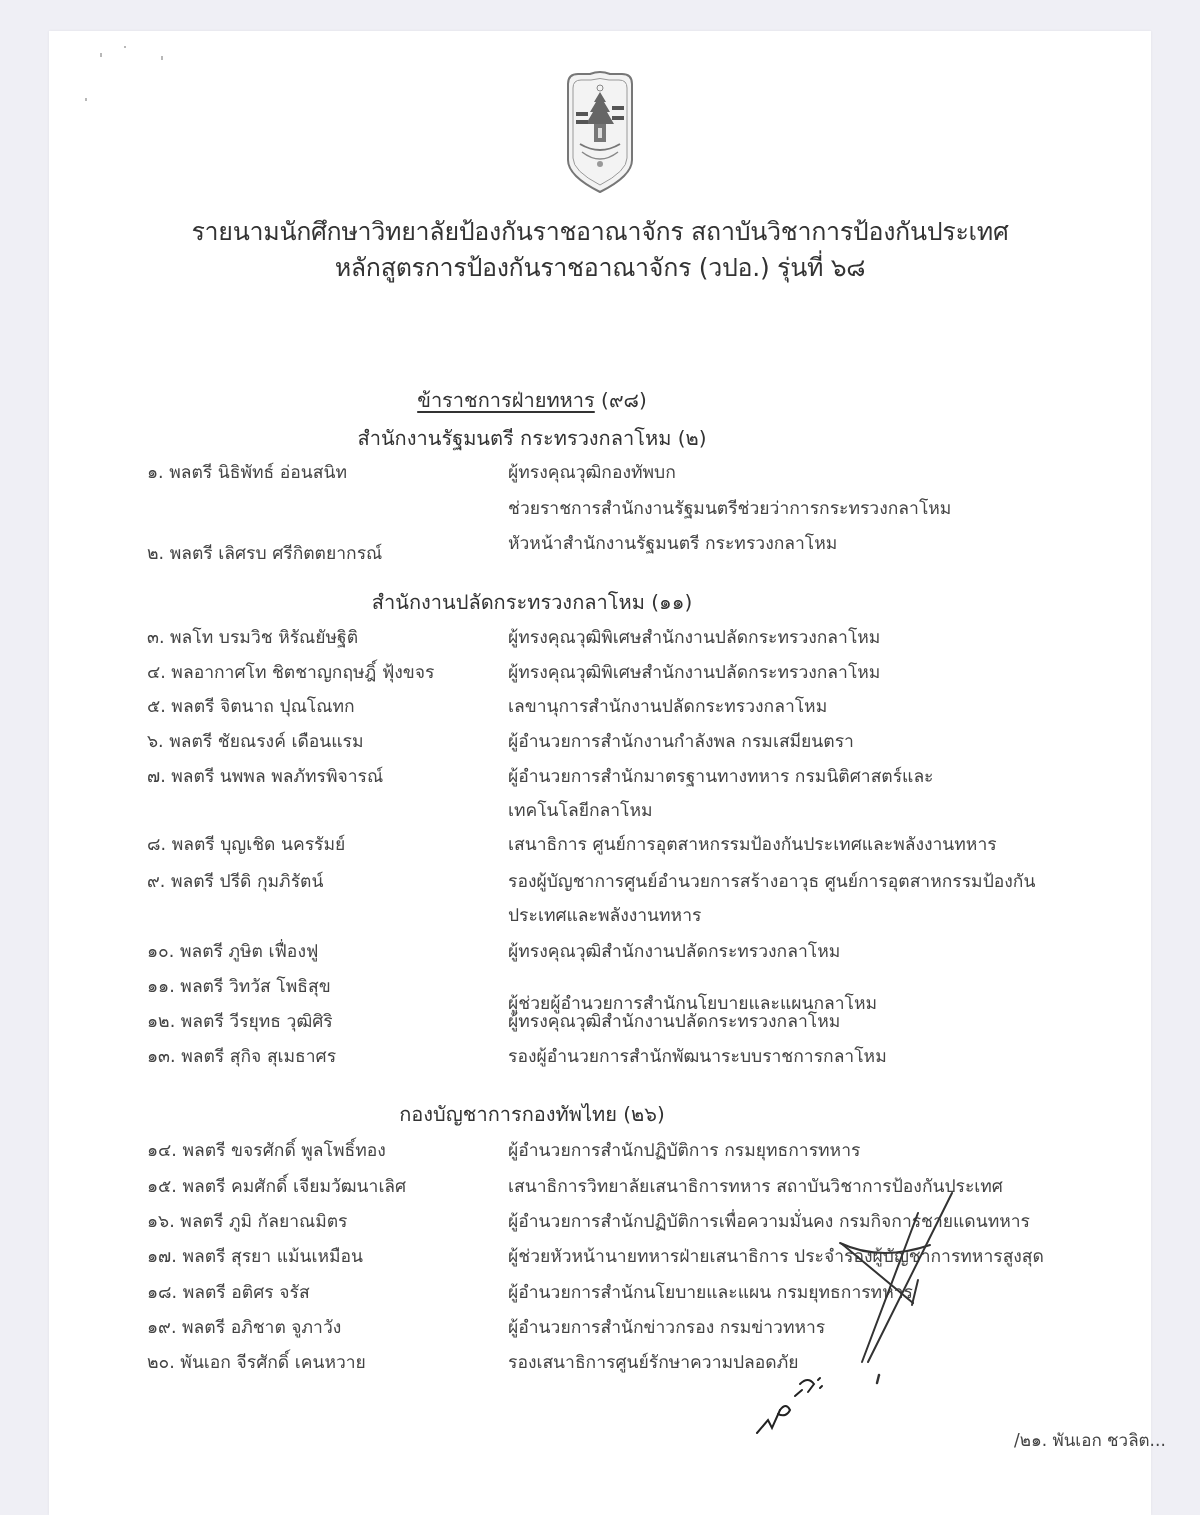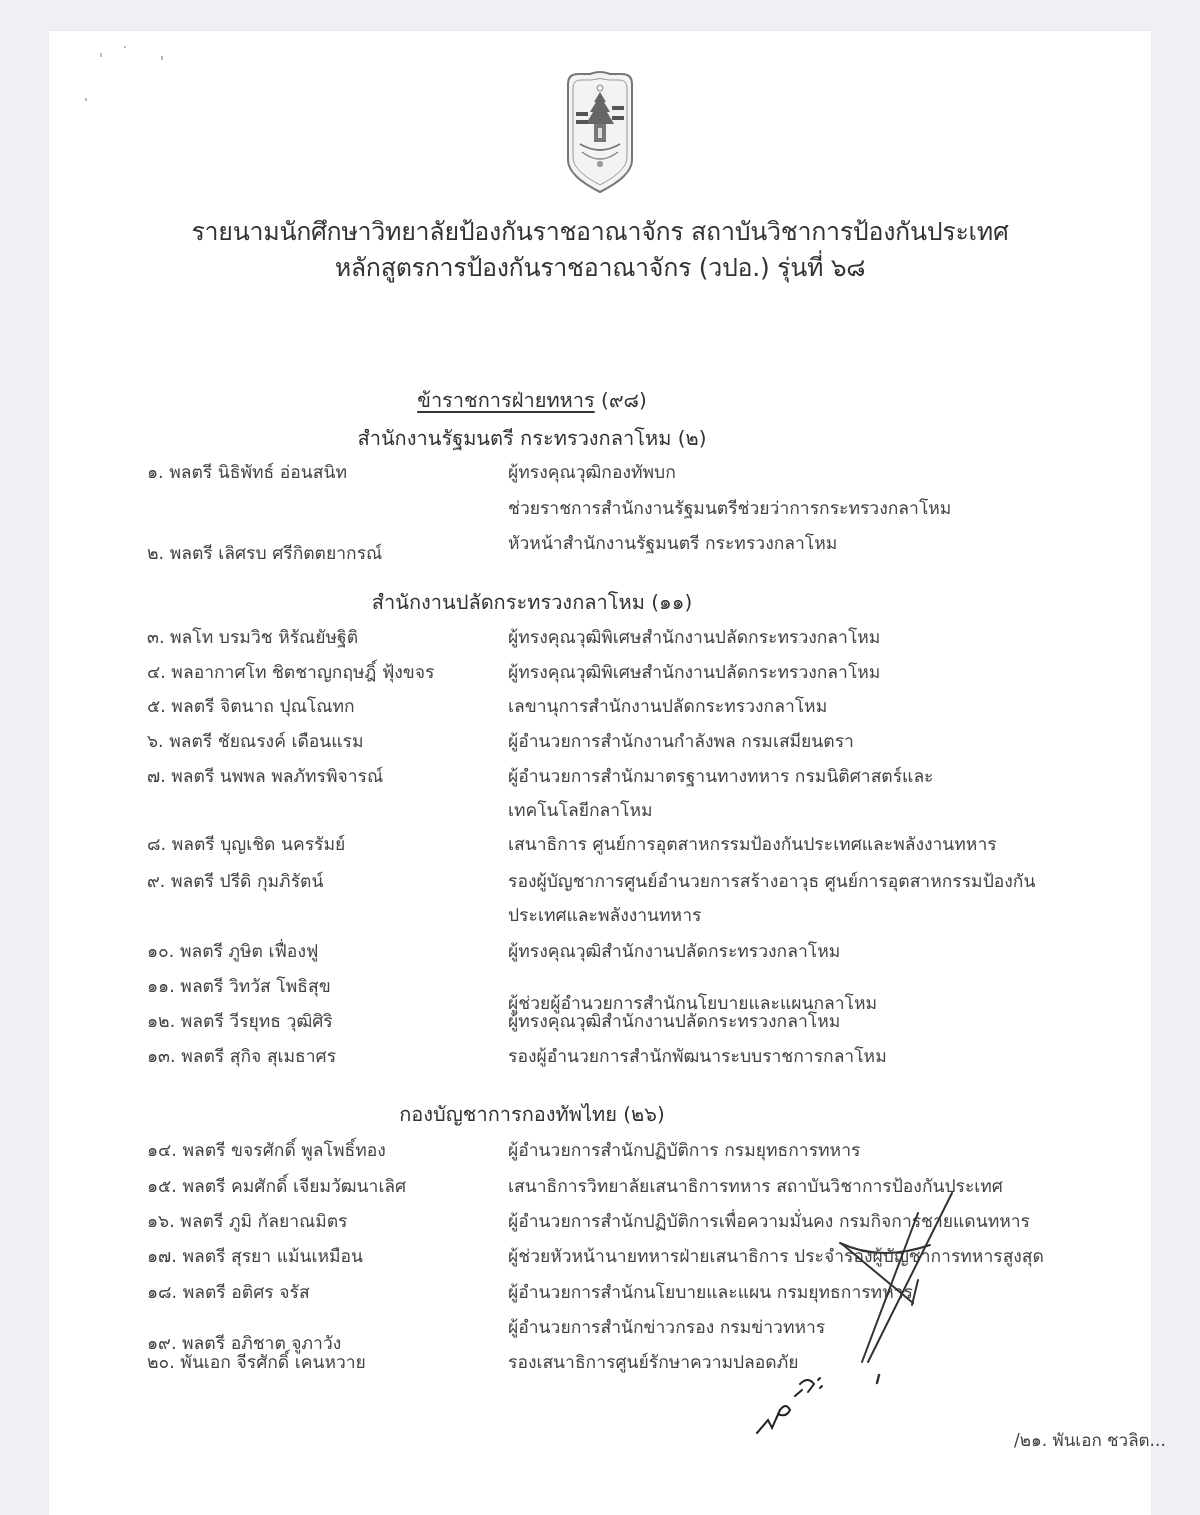--- a/index.html
+++ b/index.html
@@ -180,21 +180,21 @@
 
 <div class="abs name" style="top:1207px;">๑๖. พลตรี ภูมิ  กัลยาณมิตร</div>
 <div class="abs pos" style="top:1207px;">ผู้อำนวยการสำนักปฏิบัติการเพื่อความมั่นคง กรมกิจการชายแดนทหาร</div>
 
 <div class="abs name" style="top:1242px;">๑๗. พลตรี สุรยา  แม้นเหมือน</div>
 <div class="abs pos" style="top:1242px;">ผู้ช่วยหัวหน้านายทหารฝ่ายเสนาธิการ ประจำรองผู้บัญชาการทหารสูงสุด</div>
 
 <div class="abs name" style="top:1278px;">๑๘. พลตรี อติศร  จรัส</div>
 <div class="abs pos" style="top:1278px;">ผู้อำนวยการสำนักนโยบายและแผน กรมยุทธการทหาร</div>
 
-<div class="abs name" style="top:1313px;margin-top:16px;">๑๙. พลตรี อภิชาต  จูภาวัง</div>
+<div class="abs name" style="top:1313px;">๑๙. พลตรี อภิชาต  จูภาวัง</div>
 <div class="abs pos" style="top:1313px;">ผู้อำนวยการสำนักข่าวกรอง กรมข่าวทหาร</div>
 
 <div class="abs name" style="top:1348px;">๒๐. พันเอก จีรศักดิ์  เคนหวาย</div>
 <div class="abs pos" style="top:1348px;">รองเสนาธิการศูนย์รักษาความปลอดภัย</div>
 
 <div class="abs footer-next">/๒๑. พันเอก ชวลิต...</div>
 
 <svg class="signature" viewBox="0 0 1200 1515">
   <g fill="none" stroke="#333" stroke-width="2" stroke-linecap="round">
     <path d="M952 1193 L868 1362"></path>

